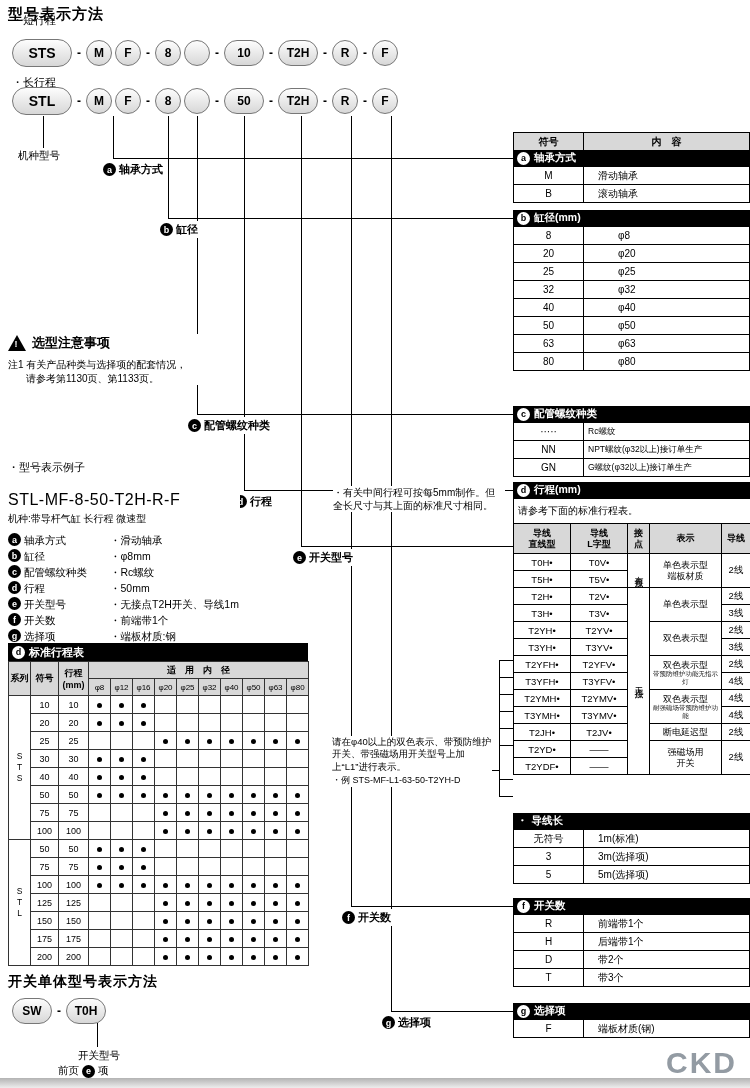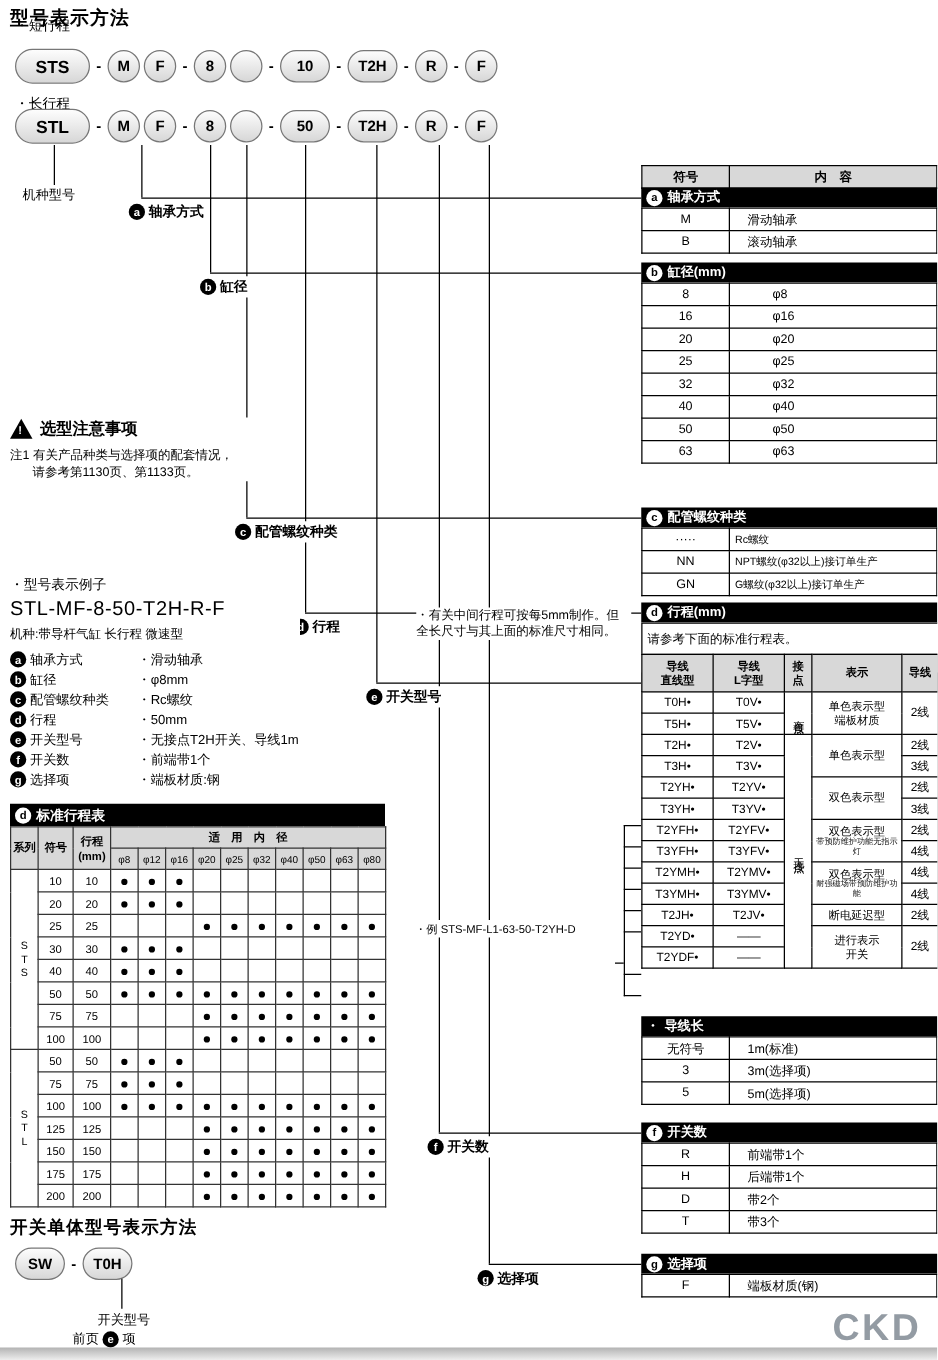--- a/index.html
+++ b/index.html
@@ -50,21 +50,21 @@
   .stable td.series{writing-mode:vertical-lr;text-orientation:upright;font-size:8.5px;letter-spacing:1px}
   .dot{display:inline-block;width:5px;height:5px;border-radius:50%;background:#000}
   .warn-block{position:absolute;left:8px;top:334px;width:215px;background:#fff}
   .warn-head{display:flex;align-items:center;gap:6px;font-size:13px;font-weight:bold;margin-bottom:6px}
   .warn-tri{position:relative;width:0;height:0;border-left:9px solid transparent;border-right:9px solid transparent;
             border-bottom:16px solid #000;display:inline-block}
   .warn-ex{position:absolute;left:-2.5px;top:4px;color:#fff;font-size:9px;font-weight:bold}
   .warn-note{font-size:10px;line-height:1.35}
   .warn-note .l2{padding-left:18px}
   .example{position:absolute;left:8px;top:460px;width:232px;background:#fff}
-  .ex-head{font-size:11px;margin-bottom:4px}
+  .ex-head{font-size:11px;margin-bottom:16px}
   .ex-model{font-size:16px;letter-spacing:.5px;margin-bottom:3px}
   .ex-machine{font-size:10px;margin-bottom:7px}
   .ex-row{display:flex;font-size:10.5px;line-height:14px;margin-bottom:2px}
   .ex-label{width:102px;display:flex;gap:3px;align-items:flex-start;flex:none}
   .ex-val{flex:1}
   .note{position:absolute;font-size:10px;line-height:1.3;background:#fff}
   .note .ex-line{font-size:9px;margin-top:2px;white-space:nowrap}
   .bottom-title{position:absolute;left:8px;top:973px;font-size:14px;font-weight:bold;letter-spacing:1px}
   .ref-line{position:absolute;display:flex;align-items:center;gap:3px;font-size:10.5px}
   .ckd-logo{position:absolute;left:666px;top:1046px;font-size:30px;font-weight:bold;letter-spacing:2px;color:#939ba3}
@@ -236,20 +236,21 @@
             <span class="cl">g</span>
             <span>选择项</span>
           </div>
           <div class="ex-val">・端板材质:钢</div>
         </div>
       </div>
   </div>
 
   <div class="note" style="left:333px;top:486px;width:172px">・有关中间行程可按每5mm制作。但全长尺寸与其上面的标准尺寸相同。</div>
   <div class="note" style="left:332px;top:736px;width:160px;font-size:9.5px">
+    <div>请在φ40以上的双色表示、带预防维护开关、带强磁场用开关型号上加上“L1”进行表示。</div>
     <div class="ex-line">・例 STS-MF-L1-63-50-T2YH-D</div>
   </div>
 
   <table class="rtable" style="top:132px">
     <colgroup>
         <col style="width:70px">
         <col>
       </colgroup>
     <tbody>
         <tr>
@@ -288,24 +289,20 @@
       <colgroup>
         <col style="width:70px">
         <col>
       </colgroup>
       <tbody id="tb-b">
         <tr>
           <td class="sym">8</td>
           <td class="content bore">φ8</td>
         </tr>
         <tr>
-          <td class="sym">16</td>
-          <td class="content bore">φ16</td>
-        </tr>
-        <tr>
           <td class="sym">20</td>
           <td class="content bore">φ20</td>
         </tr>
         <tr>
           <td class="sym">25</td>
           <td class="content bore">φ25</td>
         </tr>
         <tr>
           <td class="sym">32</td>
           <td class="content bore">φ32</td>
@@ -314,20 +311,24 @@
           <td class="sym">40</td>
           <td class="content bore">φ40</td>
         </tr>
         <tr>
           <td class="sym">50</td>
           <td class="content bore">φ50</td>
         </tr>
         <tr>
           <td class="sym">63</td>
           <td class="content bore">φ63</td>
+        </tr>
+        <tr>
+          <td class="sym">80</td>
+          <td class="content bore">φ80</td>
         </tr>
       </tbody>
     </table>
 
   <div class="tbar" style="top:406px">
       <span class="cl inv">c</span>
       <span>配管螺纹种类</span>
     </div>
   <table class="rtable" style="top:422px">
       <colgroup>
@@ -452,21 +453,21 @@
           <td>T2JV•</td>
           <td class="disp" rowspan="1">
             <span class="main">断电延迟型</span>
           </td>
           <td rowspan="1">2线</td>
         </tr>
         <tr>
           <td>T2YD•</td>
           <td>——</td>
           <td class="disp" rowspan="2">
-            <span class="main">进行表示</span>
+            <span class="main">强磁场用</span>
             <span class="main">开关</span>
           </td>
           <td rowspan="2">2线</td>
         </tr>
         <tr>
           <td>T2YDF•</td>
           <td>——</td>
         </tr>
       </tbody>
   </table>

